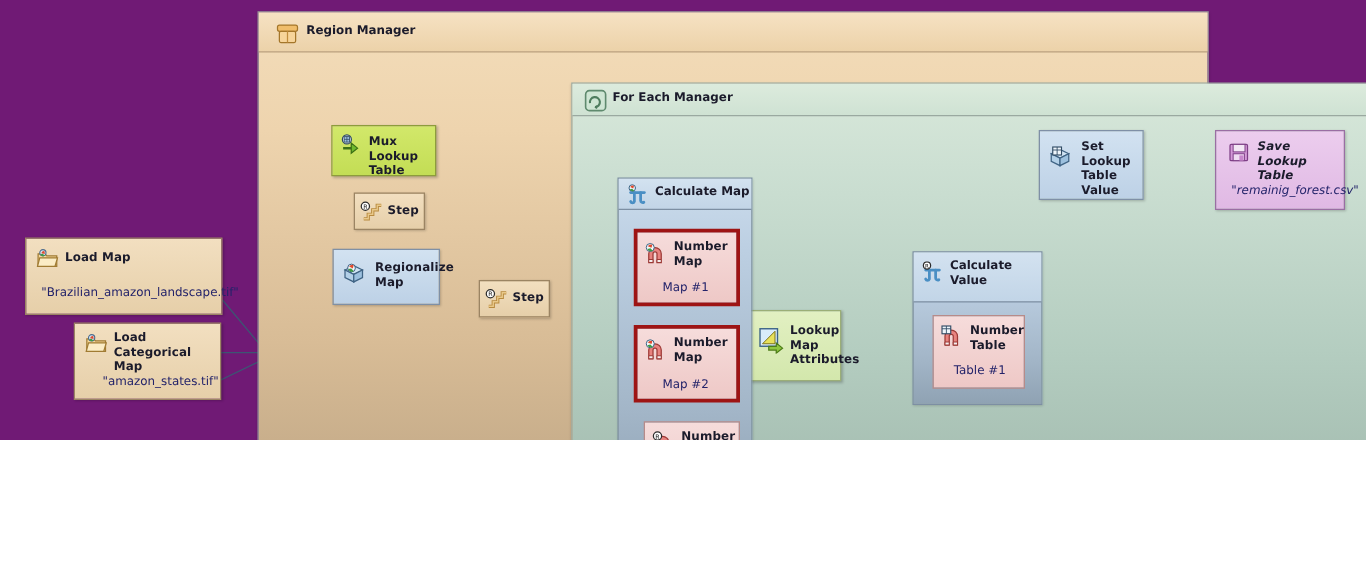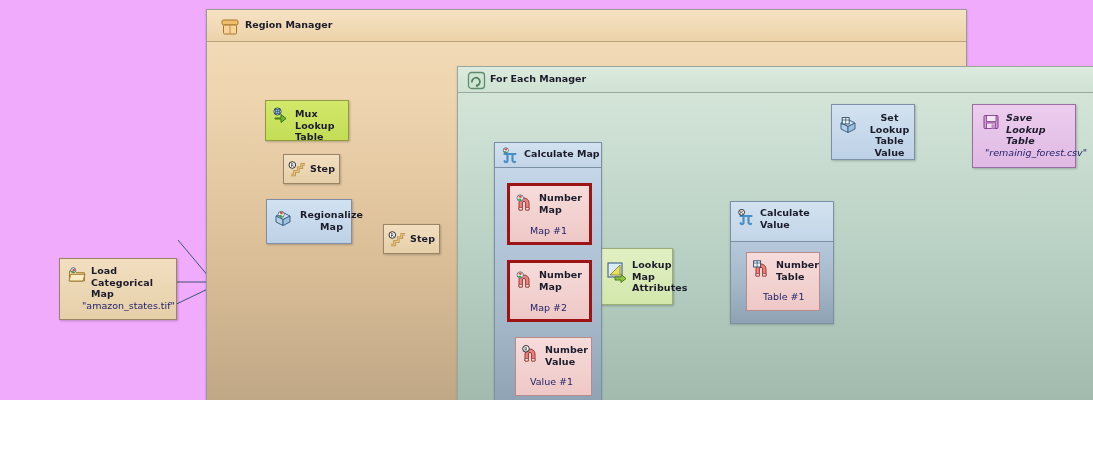--- a/index.html
+++ b/index.html
@@ -1,17 +1,17 @@
 <!DOCTYPE html>
 <html><head>
 <meta charset="utf-8">
 <style>
   html,body{margin:0;padding:0;background:#ffffff;}
   body{font-family:"DejaVu Sans","Liberation Sans",sans-serif;}
-  #canvas{position:relative;width:1093px;height:400px;background:#f0abfc;overflow:hidden;}
+  #canvas{position:relative;width:1093px;height:352px;background:#701a75;overflow:hidden;}
   .node{position:absolute;box-sizing:border-box;padding-left:28px;}
   .node .ttl{position:absolute;font-size:9.5px;line-height:11.5px;color:#1b1b2b;font-weight:600;letter-spacing:.1px;}
   .node .val{position:absolute;font-size:9.5px;color:#23236a;white-space:nowrap;}
   .ico{position:absolute;width:18px;height:18px;}
 
   
   #region-manager{position:absolute;left:206px;top:9px;width:761px;height:428px;
      border:1px solid #9a9a9a;box-sizing:border-box;
      background:linear-gradient(to bottom,#f3ddba 0%,#eed4ae 22%,#d8bc96 62%,#b9a181 100%);
      box-shadow:0 1px 2px rgba(0,0,0,.22);}
@@ -33,21 +33,21 @@
      background:linear-gradient(to bottom,#cbdcec 0%,#bdd0e3 20%,#a3b6c8 70%,#8fa2b3 100%);
      box-shadow:0 1px 2px rgba(0,0,0,.18);margin-left:28px;}
   .subcontainer .sc-head{position:absolute;left:0;top:0;width:100%;height:25px;
      background:linear-gradient(to bottom,#d3e2f0,#c2d5e7);border-bottom:1px solid #7d8fa3;box-sizing:border-box;}
   .subcontainer .sc-title{position:absolute;left:29px;top:5px;font-size:9.5px;font-weight:600;color:#1b1b2b;line-height:11.5px;}
 
   
   .sk-tan   {background:linear-gradient(to bottom,#f2dfc0,#e6cfa9);border:1px solid #9b8463;}
   .sk-green {background:linear-gradient(to bottom,#d2e86a,#c3dd55);border:1px solid #8d9c3c;}
   .sk-lgreen{background:linear-gradient(to bottom,#e2f0c2,#d3e7ac);border:1px solid #9bae77;}
-  .sk-blue  {background:linear-gradient(to bottom,#d2e2f1,#bdd1e6);border:1px solid #7f90a6;text-align:center;}
+  .sk-blue  {background:linear-gradient(to bottom,#d2e2f1,#bdd1e6);border:1px solid #7f90a6;}
   .sk-pink  {background:linear-gradient(to bottom,#f6dcdb,#eec8c6);border:1px solid #b78b89;}
   .sk-pink-sel{background:linear-gradient(to bottom,#f6dcdb,#eec8c6);border:3px solid #9e1414;}
   .sk-violet{background:linear-gradient(to bottom,#eccdee,#e0b9e4);border:1px solid #9a6ea3;}
   .shadow{box-shadow:1px 1px 2px rgba(0,0,0,.22);}
 
   svg.wires{position:absolute;left:0;top:0;width:1093px;height:452px;pointer-events:none;}
 </style>
 </head>
 <body>
 
@@ -110,20 +110,33 @@
           <path d="M5 11.5 a4 4 0 1 1 4 3.2" fill="none" stroke="#4e7d5e" stroke-width="1.7"></path>
           <path d="M10.5 13 l-2 1.8 l2.2 1.6 z" fill="#4e7d5e"></path>
         </svg>
       </span>
       <span id="fe-title">For Each Manager</span>
     </div>
   </div>
 
   <div style="position:absolute;left:0;top:0;width:1093px;height:452px;z-index:3">
 
+    <div class="node sk-tan shadow" style="left:20px;top:190px;width:158px;height:62px;">
+      <span class="ico" style="left:8px;top:7px;">
+        <svg viewBox="0 0 18 18" width="18" height="18">
+          <path d="M1.5 5 h5.5 l1.4 1.7 h8 v8.3 h-15 z" fill="#f6d99a" stroke="#a07b33" stroke-width="1"></path>
+          <path d="M2.8 8.3 h14.2 l-2 6.7 h-14 z" fill="#fbecc5" stroke="#a07b33" stroke-width="1"></path>
+          <circle cx="5.3" cy="4.2" r="2.5" fill="#d9e8f6" stroke="#4e6c8c" stroke-width=".9"></circle>
+          <path d="M4 4.5 a2.4 2.4 0 0 1 2.6-1.6 l.3 2.3 z" fill="#e04a2e"></path>
+          <path d="M3.3 5.4 a2.5 2.5 0 0 0 3.4 1.1 l-1.4-1.6 z" fill="#3f9b45"></path>
+        </svg>
+      </span>
+      <span class="ttl" style="left:31px;top:10px;">Load Map</span>
+      <span class="val" style="left:12px;top:38px;">"Brazilian_amazon_landscape.tif"</span>
+    </div>
 
     <div class="node sk-tan shadow" style="left:35px;top:258px;width:118px;height:62px;margin-left:24px;">
       <span class="ico" style="left:8px;top:7px;">
         <svg viewBox="0 0 18 18" width="18" height="18">
           <path d="M1.5 5 h5.5 l1.4 1.7 h8 v8.3 h-15 z" fill="#f6d99a" stroke="#a07b33" stroke-width="1"></path>
           <path d="M2.8 8.3 h14.2 l-2 6.7 h-14 z" fill="#fbecc5" stroke="#a07b33" stroke-width="1"></path>
           <circle cx="5.3" cy="4.2" r="2.5" fill="#d9e8f6" stroke="#4e6c8c" stroke-width=".9"></circle>
           <path d="M4 4.5 a2.4 2.4 0 0 1 2.6-1.6 l.3 2.3 z" fill="#e04a2e"></path>
           <path d="M3.3 5.4 a2.5 2.5 0 0 0 3.4 1.1 l-1.4-1.6 z" fill="#3f9b45"></path>
         </svg>

